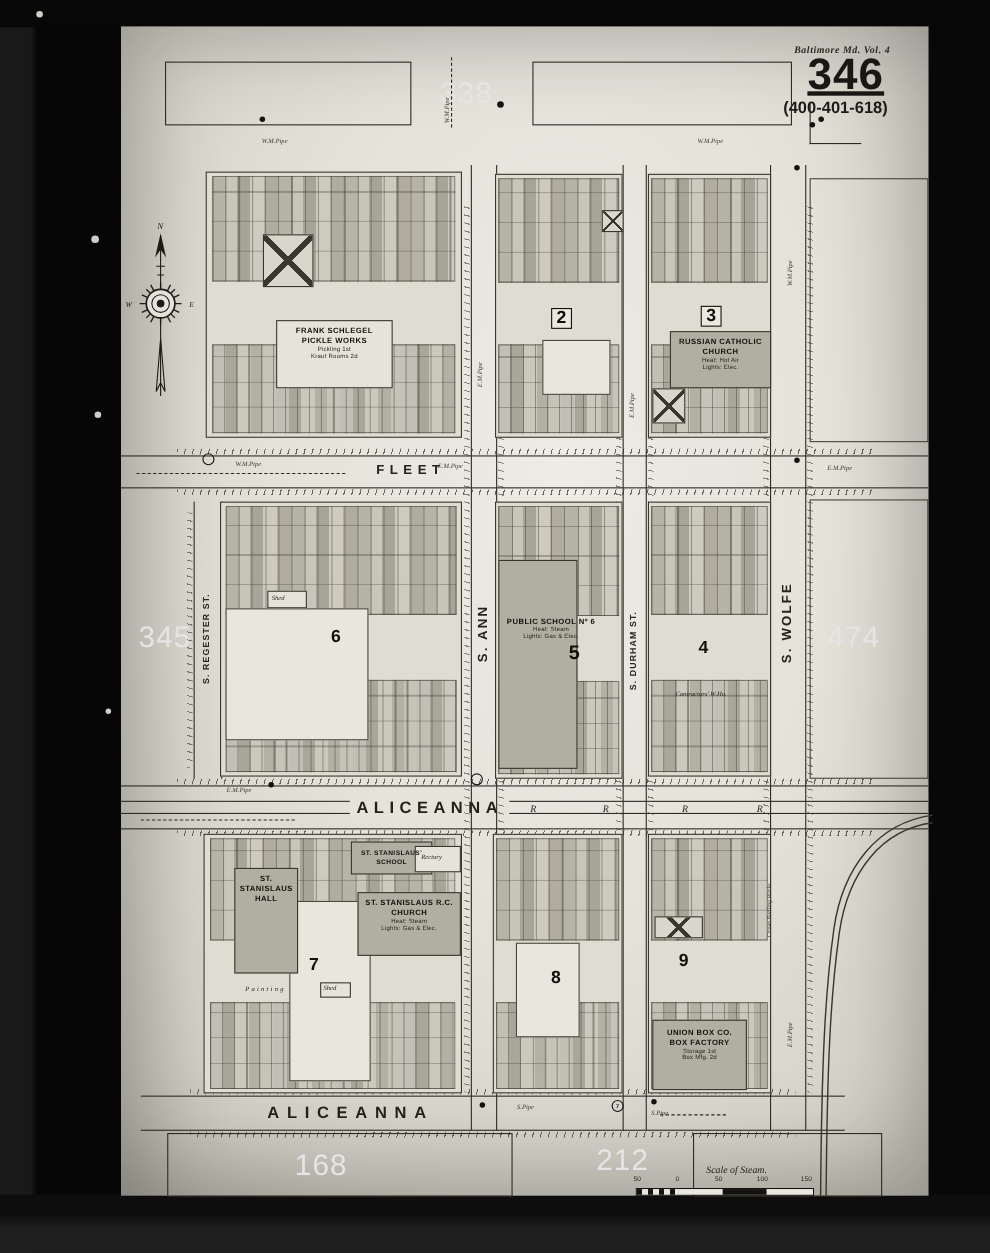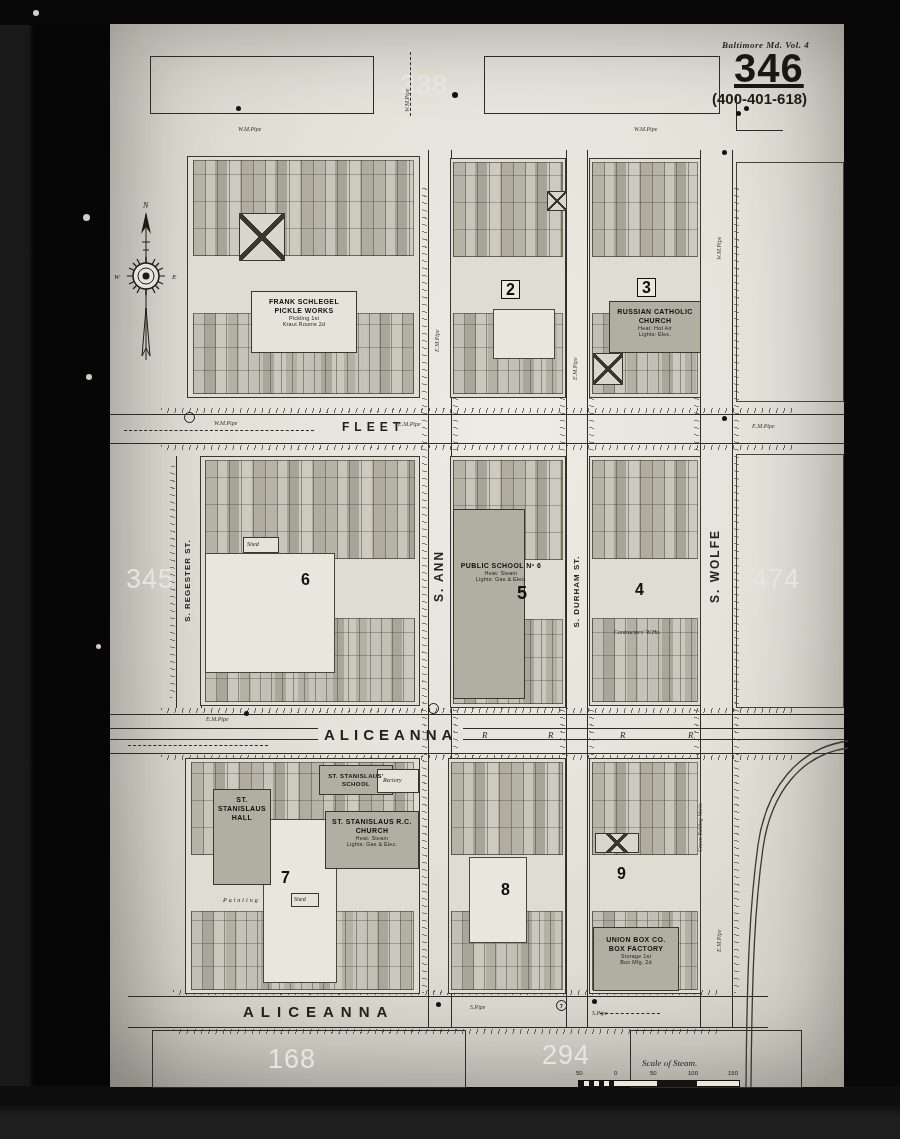--- a/index.html
+++ b/index.html
@@ -114,21 +114,21 @@
   <div class="abs lightbox" style="left:736px;top:162px;width:106px;height:238px;"></div>
   <div class="abs lightbox" style="left:736px;top:454px;width:106px;height:252px;"></div>
   <div class="abs sheetbox" style="left:152px;top:1030px;width:312px;height:56px;"></div>
   <div class="abs sheetbox" style="left:630px;top:1030px;width:170px;height:56px;"></div>
 
   <div class="abs sheetnum" style="left:400px;top:70px;">338</div>
   <div class="abs dot" style="left:452px;top:92px;width:6px;height:6px;"></div>
   <div class="abs sheetnum" style="left:126px;top:564px;">345</div>
   <div class="abs sheetnum" style="left:752px;top:564px;">474</div>
   <div class="abs sheetnum" style="left:268px;top:1044px;">168</div>
-  <div class="abs sheetnum" style="left:542px;top:1040px;">294</div>
+  <div class="abs sheetnum" style="left:542px;top:1040px;">212</div>
 
   <div class="abs dash-v" style="left:410px;top:52px;height:64px;"></div>
   <div class="abs pipe vert" style="left:404px;top:112px;">W.M.Pipe</div>
   <div class="abs pipe" style="left:238px;top:126px;">W.M.Pipe</div>
   <div class="abs pipe" style="left:634px;top:126px;">W.M.Pipe</div>
 
   <div class="abs street-h curbs" style="left:110px;top:414px;width:734px;height:30px;">
     <div class="abs street-name" style="left:232px;top:5px;font-size:12px;">FLEET</div>
     <div class="abs dash-h" style="left:14px;top:15px;width:190px;"></div>
   </div>

